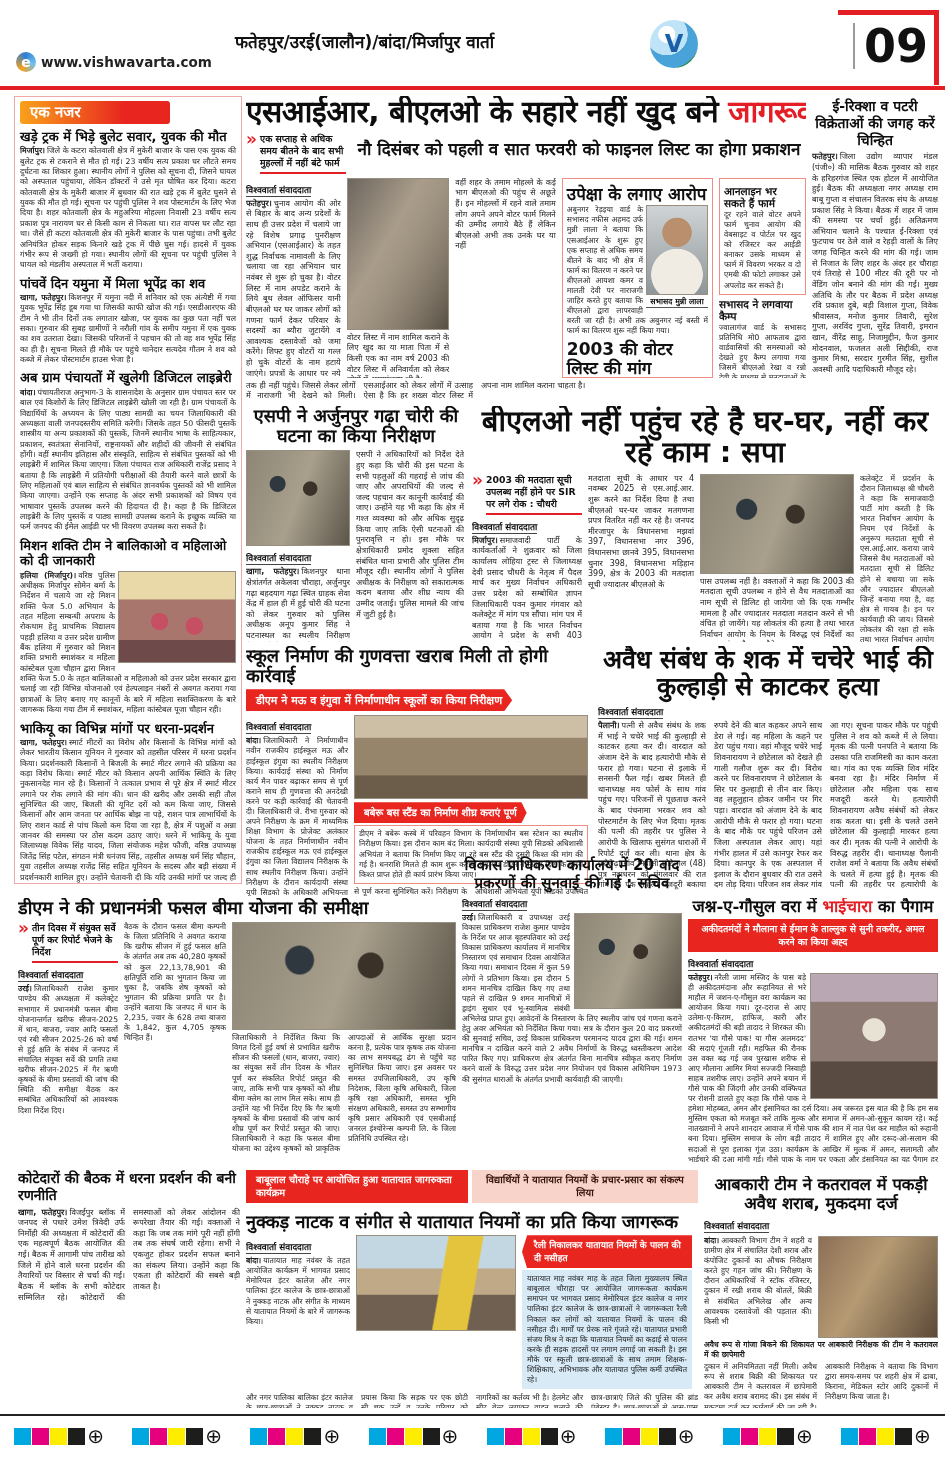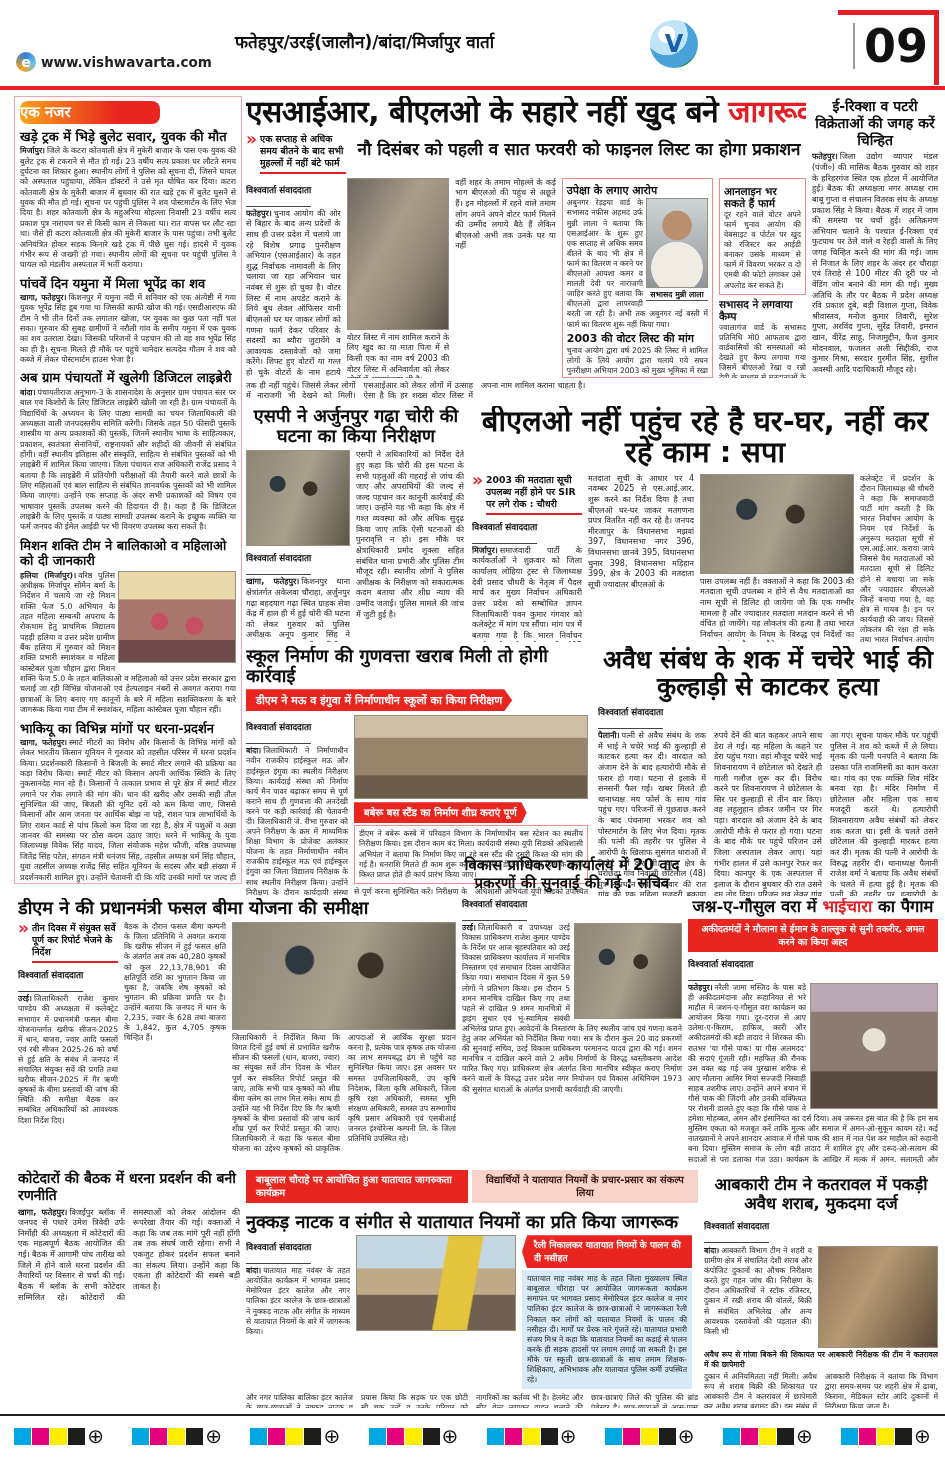--- a/index.html
+++ b/index.html
@@ -5,21 +5,21 @@
   html,body{margin:0;padding:0;background:#e9e9e9}
   .page{position:relative;width:945px;height:1474px;background:#fff;margin:0 auto;
         font-family:"DejaVu Sans","Liberation Sans",sans-serif;color:#111;overflow:hidden}
   .abs{position:absolute}
   .art{overflow:hidden}
   .row{display:flex;gap:6px;overflow:hidden}
   .colx{overflow:hidden}
   .body{font-size:8px;line-height:1.33;text-align:justify;color:#1c1c1c}
   .body.sm{font-size:7.6px}
   .byline{font-size:8.8px;font-weight:bold;border-bottom:1px solid #444;display:inline-block;
-          padding-bottom:10px;margin:3px 0 2px}
+          padding-bottom:0;margin:3px 0 2px}
   .dl{font-weight:bold;margin-right:2px}
   h1,h2,h3{margin:0;font-weight:bold;color:#0d0d0d}
   .h-xl{font-size:30px;line-height:1.05;letter-spacing:-.5px;white-space:nowrap}
   .h-sub{font-size:17px;font-weight:bold;text-align:center;line-height:1.2}
   .h-lg{font-size:29px;line-height:1.08}
   .h-md{font-size:18px;line-height:1.12}
   .h-md2{font-size:16.5px;line-height:1.15}
   .h-sm{font-size:14px;line-height:1.2}
   .center{text-align:center}
   .red{color:#e31e24}
@@ -39,21 +39,21 @@
             linear-gradient(180deg,#b9a7b4 0 22%,#8d7a72 23% 70%,#594a42 71%)}
   .ph-kids{background:radial-gradient(circle at 35% 55%,#c74f63 0 9%,rgba(0,0,0,0) 10%),
            radial-gradient(circle at 65% 60%,#c74f63 0 9%,rgba(0,0,0,0) 10%),
            linear-gradient(180deg,#e9d8a8 0 30%,#a8766d 31% 75%,#6e4a4a 76%)}
   .banner-red{background:#e8251f;color:#fff;font-weight:bold;padding:3px 10px 4px;
               clip-path:polygon(0 0,97% 0,100% 50%,97% 100%,0 100%)}
   .banner-red.left{clip-path:polygon(0 50%,3% 0,100% 0,100% 100%,3% 100%);padding:3px 8px 4px 12px}
   .banner-pink{background:#f7d3c9;color:#38160e;font-weight:bold;padding:3px 8px 4px;text-align:center}
   .box-red{border:1.5px solid #ef8d82;padding:3px 4px;background:#fff}
   .bluebox{background:#d7eaf6;padding:4px 5px}
-  .subhead{font-size:11px;font-weight:bold;margin:3px 0 1px;line-height:1.15}
+  .subhead{font-size:17px;font-weight:bold;margin:3px 0 1px;line-height:1.15}
   .subhead.s{font-size:10.5px}
   .kicker{display:flex;gap:3px;align-items:flex-start;font-size:9.3px;font-weight:bold;line-height:1.3}
   .kmark{color:#e31e24;font-size:17px;line-height:.8;font-weight:bold}
   .kicker-u{border-bottom:2px solid #e31e24;padding-bottom:3px}
   .pcap{font-size:7.8px;font-weight:bold;text-align:center;border-bottom:1px solid #555;padding:1px 0}
   
   .hdr-url{left:16px;top:52px;display:flex;align-items:center;gap:5px;font-size:13.5px;font-weight:bold;color:#222}
   .eicon{width:20px;height:20px;border-radius:50%;color:#fff;font-weight:bold;text-align:center;
          line-height:20px;font-size:14px;background:conic-gradient(from 210deg,#f7a21b,#2d7fd3 40%,#6fc0f0 70%,#f7a21b)}
   .hdr-regions{left:235px;top:30px;width:430px;text-align:left;font-size:17px;font-weight:bold}
@@ -62,22 +62,22 @@
          font-size:24px;font-weight:bold;color:#1a5fa8;
          background:radial-gradient(circle at 35% 30%,#ffffff 0 18%,#bfe3f7 19% 45%,#4aa3d8 46% 75%,#2d8c4e 76%)}
   .mast-name{font-size:27px;font-weight:bold;line-height:1.05}
   .mast-date{font-size:10px;font-weight:bold;color:#222;margin-top:2px}
   .pagenum-box{right:6px;top:10px;width:96px;height:70px;border-top:5px solid #e31e24;border-right:5px solid #e31e24;
                display:flex;justify-content:flex-end;align-items:flex-start}
   .pagenum{font-size:46px;font-weight:bold;line-height:1;margin:8px 6px 0 0;padding-left:9px;border-left:2px solid #9a9a9a}
   .hdr-rule{left:0;top:86px;width:945px;height:4px;background:#e31e24}
   
   .sidebar{left:14px;top:96px;width:228px;height:788px;border:1px solid #f0a8a8;padding:4px 5px;box-sizing:border-box}
-  .sb-title{width:140px;height:23px;border-radius:8px;background:linear-gradient(90deg,#f9a11b,#e8251f 70%);
-            color:#fff;font-size:15px;font-weight:bold;line-height:23px;margin-bottom:4px}
+  .sb-title{width:140px;height:23px;border-radius:3px;background:linear-gradient(90deg,#f9a11b,#e8251f 70%);
+            color:#fff;font-size:15px;font-weight:bold;line-height:23px;padding-left:10px;margin-bottom:4px}
   .sb-h{font-size:13px;line-height:1.18;margin:5px 0 2px}
   .sb-b{font-size:7.8px}
   
   .bottom-rule{left:0;top:1414px;width:945px;height:2px;background:#222}
   .cmyk-row{left:0;top:1428px;width:945px;display:flex;justify-content:space-around;align-items:center}
   .cmyk-group{display:flex;gap:1px;align-items:center}
   .sq{width:17px;height:17px}
   .reg{font-size:20px;line-height:17px;color:#111;margin-left:1px}
 </style>
 </head>

